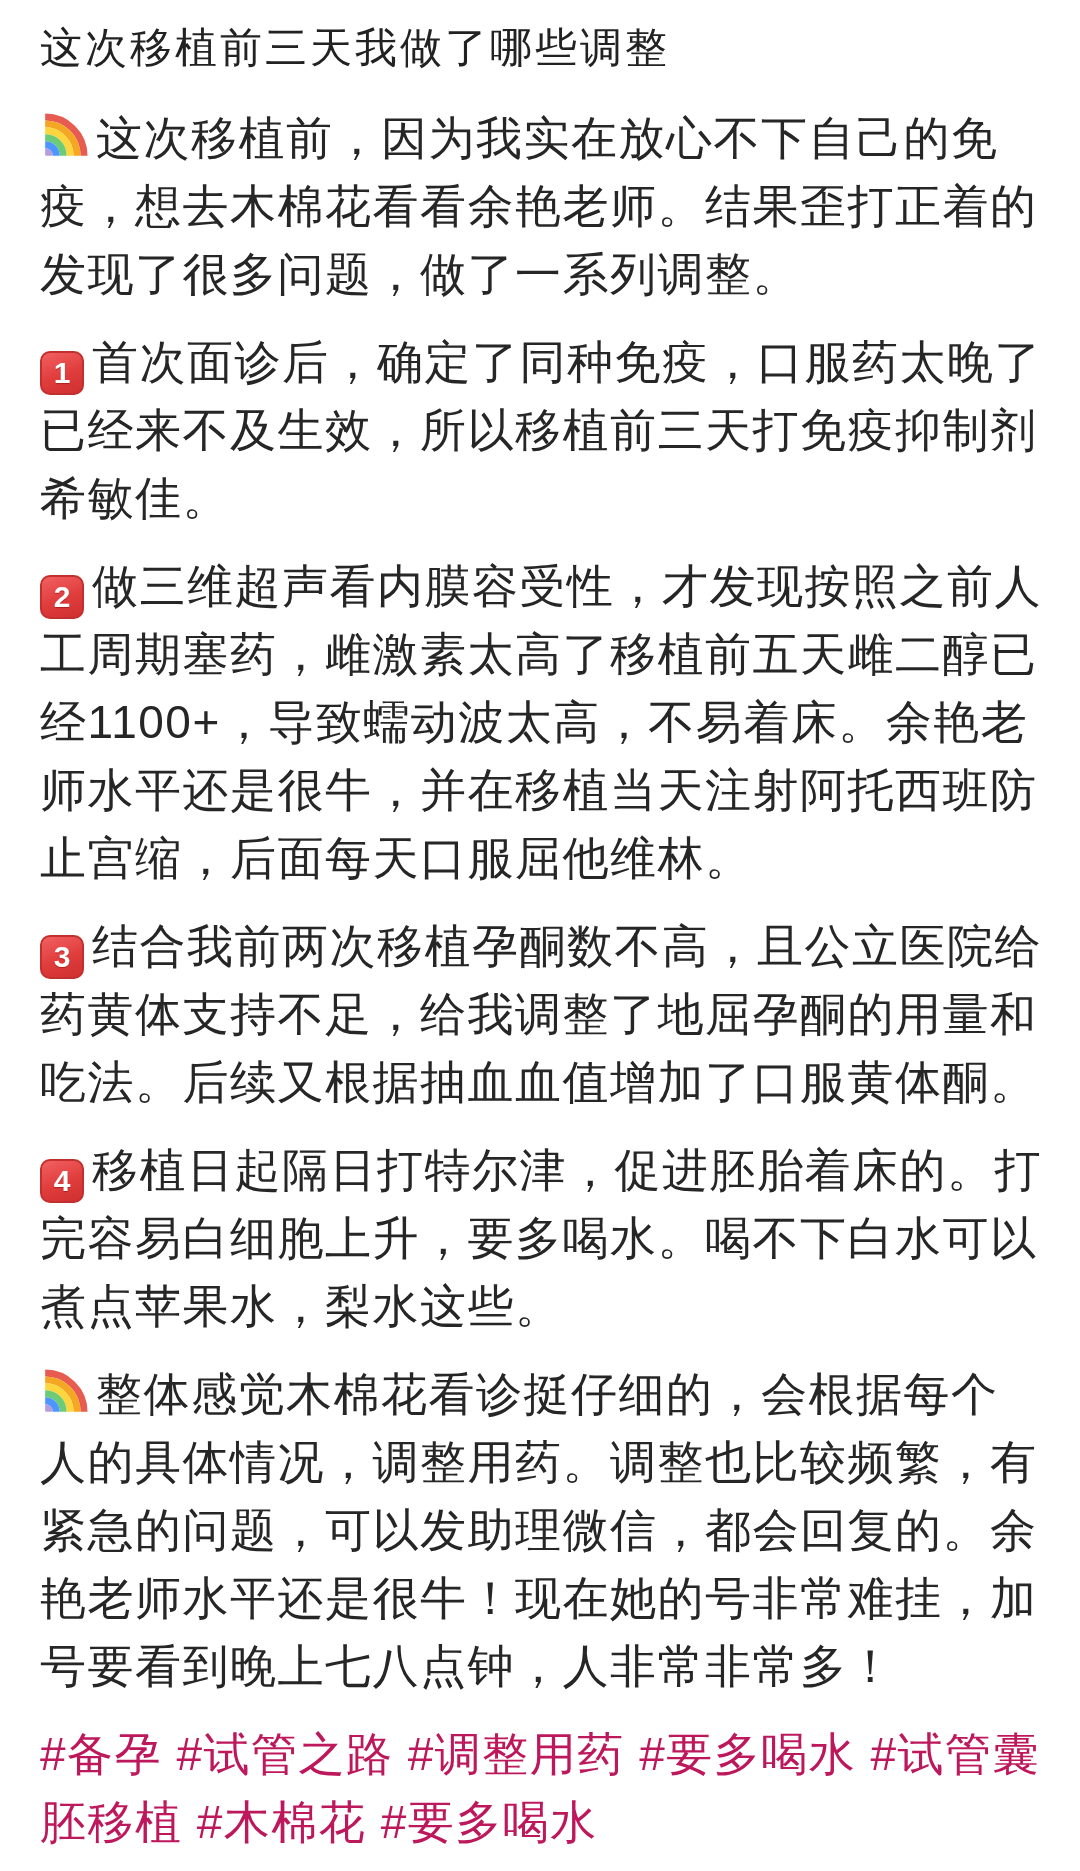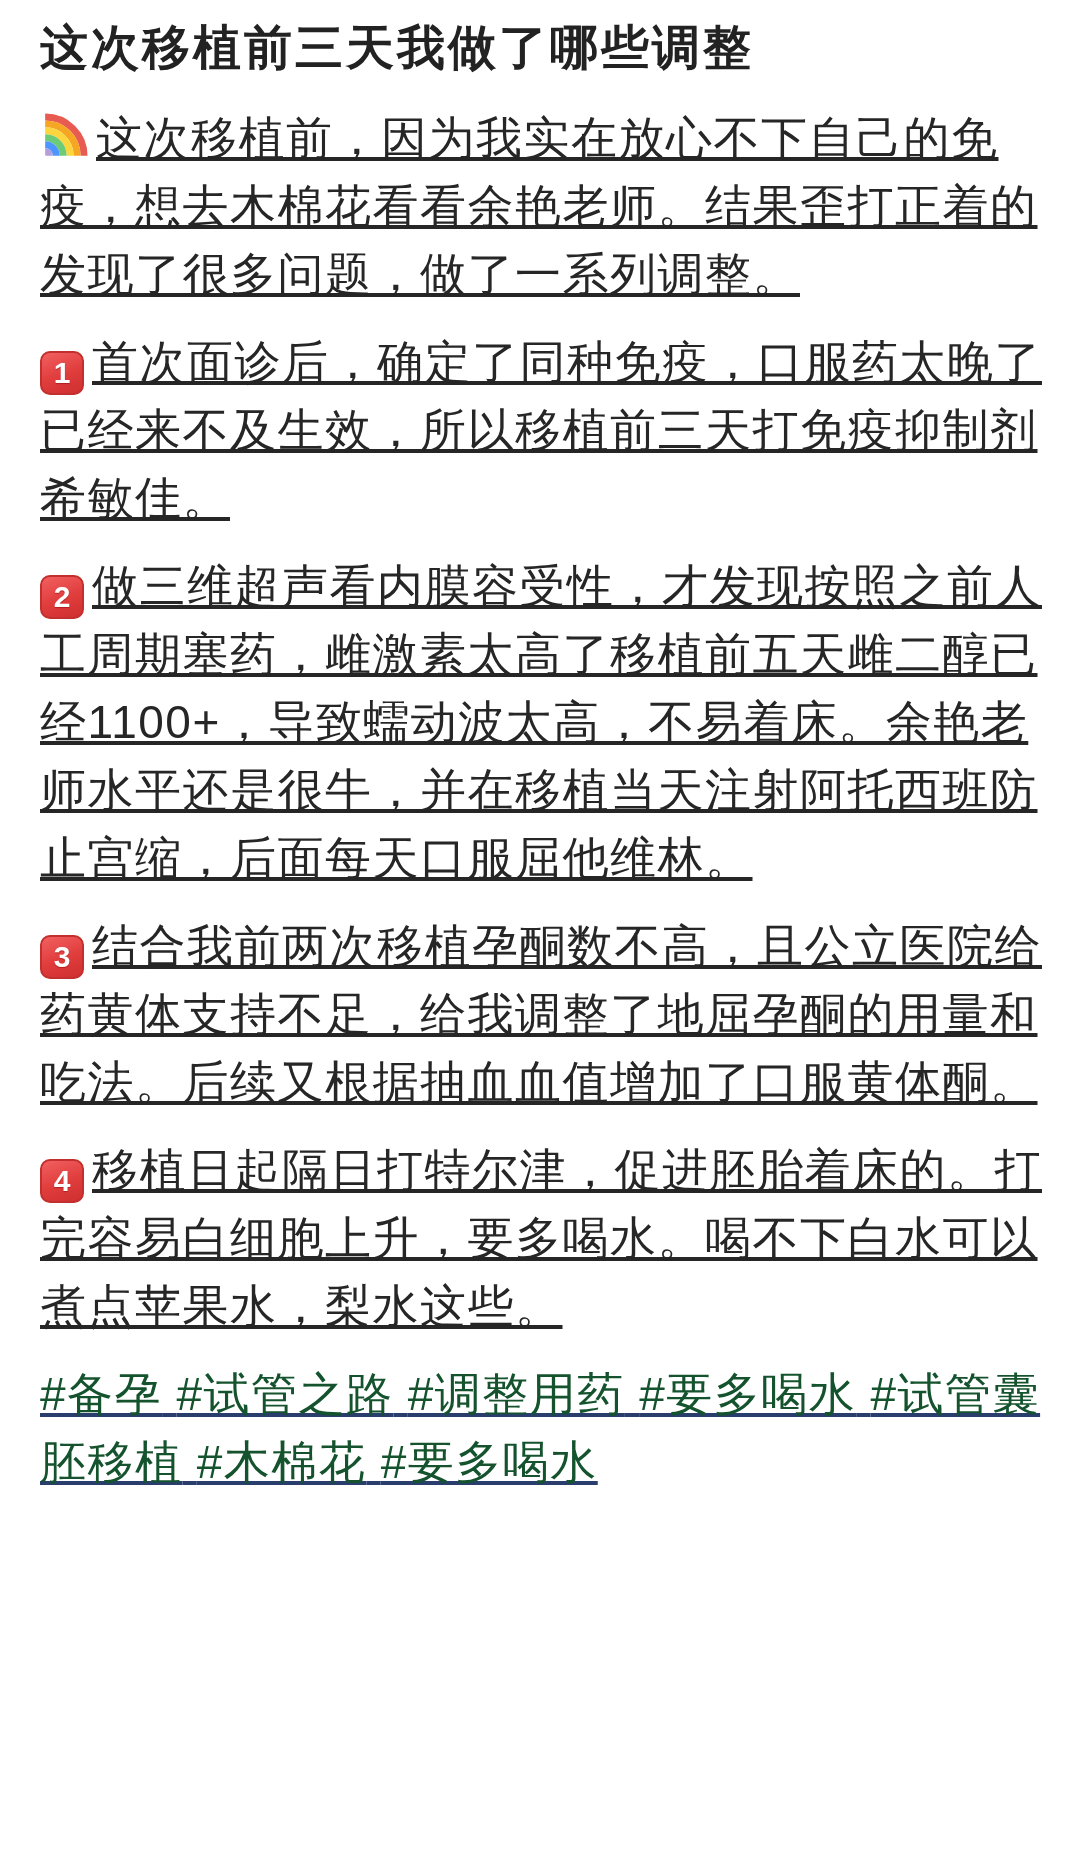--- a/index.html
+++ b/index.html
@@ -13,35 +13,34 @@
     color: #262626;
   }
   .page {
     width: 1080px;
     min-height: 1871px;
     box-sizing: border-box;
     padding: 12px 36px 10px 40px;
     background: #ffffff;
   }
   .post-title {
-    font-size: 48px;
-    font-weight: 700;
+    font-size: 42px;
+    font-weight: 400;
     color: #222222;
     letter-spacing: 3px;
     line-height: 72px;
     margin: 0;
   }
   .para {
     margin: 20px 0 0 0;
     font-size: 46px;
     line-height: 68px;
     letter-spacing: 1.5px;
     color: #262626;
     word-break: break-all;
-    text-decoration: underline;
   }
   .ptext { color: #262626; }
   
   .keycap {
     display: inline-flex;
     align-items: center;
     justify-content: center;
     width: 44px;
     height: 44px;
     box-sizing: border-box;
@@ -62,21 +61,21 @@
   
   .rainbow {
     display: inline-block;
     width: 52px;
     height: 50px;
     vertical-align: -6px;
     margin-right: 4px;
   }
   .hashtags { color: #2a3e6e; }
   .hashtag {
-    color: #14532d;
+    color: #be185d;
     text-decoration: none;
     cursor: pointer;
   }
 </style>
 </head>
 <body>
 
 <div class="page">
 
   <h1 class="post-title">这次移植前三天我做了哪些调整</h1>
@@ -99,16 +98,24 @@
       </span><span class="ptext">做三维超声看内膜容受性，才发现按照之前人工周期塞药，雌激素太高了移植前五天雌二醇已经1100+，导致蠕动波太高，不易着床。余艳老师水平还是很牛，并在移植当天注射阿托西班防止宫缩，后面每天口服屈他维林。</span></p>
 
   <p class="para"><span class="keycap">
         <span class="keycap-digit">3</span>
       </span><span class="ptext">结合我前两次移植孕酮数不高，且公立医院给药黄体支持不足，给我调整了地屈孕酮的用量和吃法。后续又根据抽血血值增加了口服黄体酮。</span></p>
 
   <p class="para"><span class="keycap">
         <span class="keycap-digit">4</span>
       </span><span class="ptext">移植日起隔日打特尔津，促进胚胎着床的。打完容易白细胞上升，要多喝水。喝不下白水可以煮点苹果水，梨水这些。</span></p>
 
+  <p class="para"><span class="rainbow"><svg viewBox="0 0 36 36" width="52" height="50" aria-hidden="true">
+          <path d="M 3 5 A 28 28 0 0 1 31 33" fill="none" stroke="#e85b50" stroke-width="5"></path>
+          <path d="M 3 10 A 23 23 0 0 1 26 33" fill="none" stroke="#f5a623" stroke-width="5"></path>
+          <path d="M 3 15 A 18 18 0 0 1 21 33" fill="none" stroke="#fcd53f" stroke-width="5"></path>
+          <path d="M 3 20 A 13 13 0 0 1 16 33" fill="none" stroke="#6bcb77" stroke-width="5"></path>
+          <path d="M 3 25 A 8 8 0 0 1 11 33" fill="none" stroke="#4d96ff" stroke-width="5"></path>
+          <path d="M 3 30 A 3 3 0 0 1 6 33" fill="none" stroke="#b39ddb" stroke-width="5"></path>
+        </svg></span><span class="ptext">整体感觉木棉花看诊挺仔细的，会根据每个人的具体情况，调整用药。调整也比较频繁，有紧急的问题，可以发助理微信，都会回复的。余艳老师水平还是很牛！现在她的号非常难挂，加号要看到晚上七八点钟，人非常非常多！</span></p>
 
   <p class="para hashtags"><span class="hashtag">#备孕</span> <span class="hashtag">#试管之路</span> <span class="hashtag">#调整用药</span> <span class="hashtag">#要多喝水</span> <span class="hashtag">#试管囊胚移植</span> <span class="hashtag">#木棉花</span> <span class="hashtag">#要多喝水</span></p>
 
 </div>
 
 </body></html>

